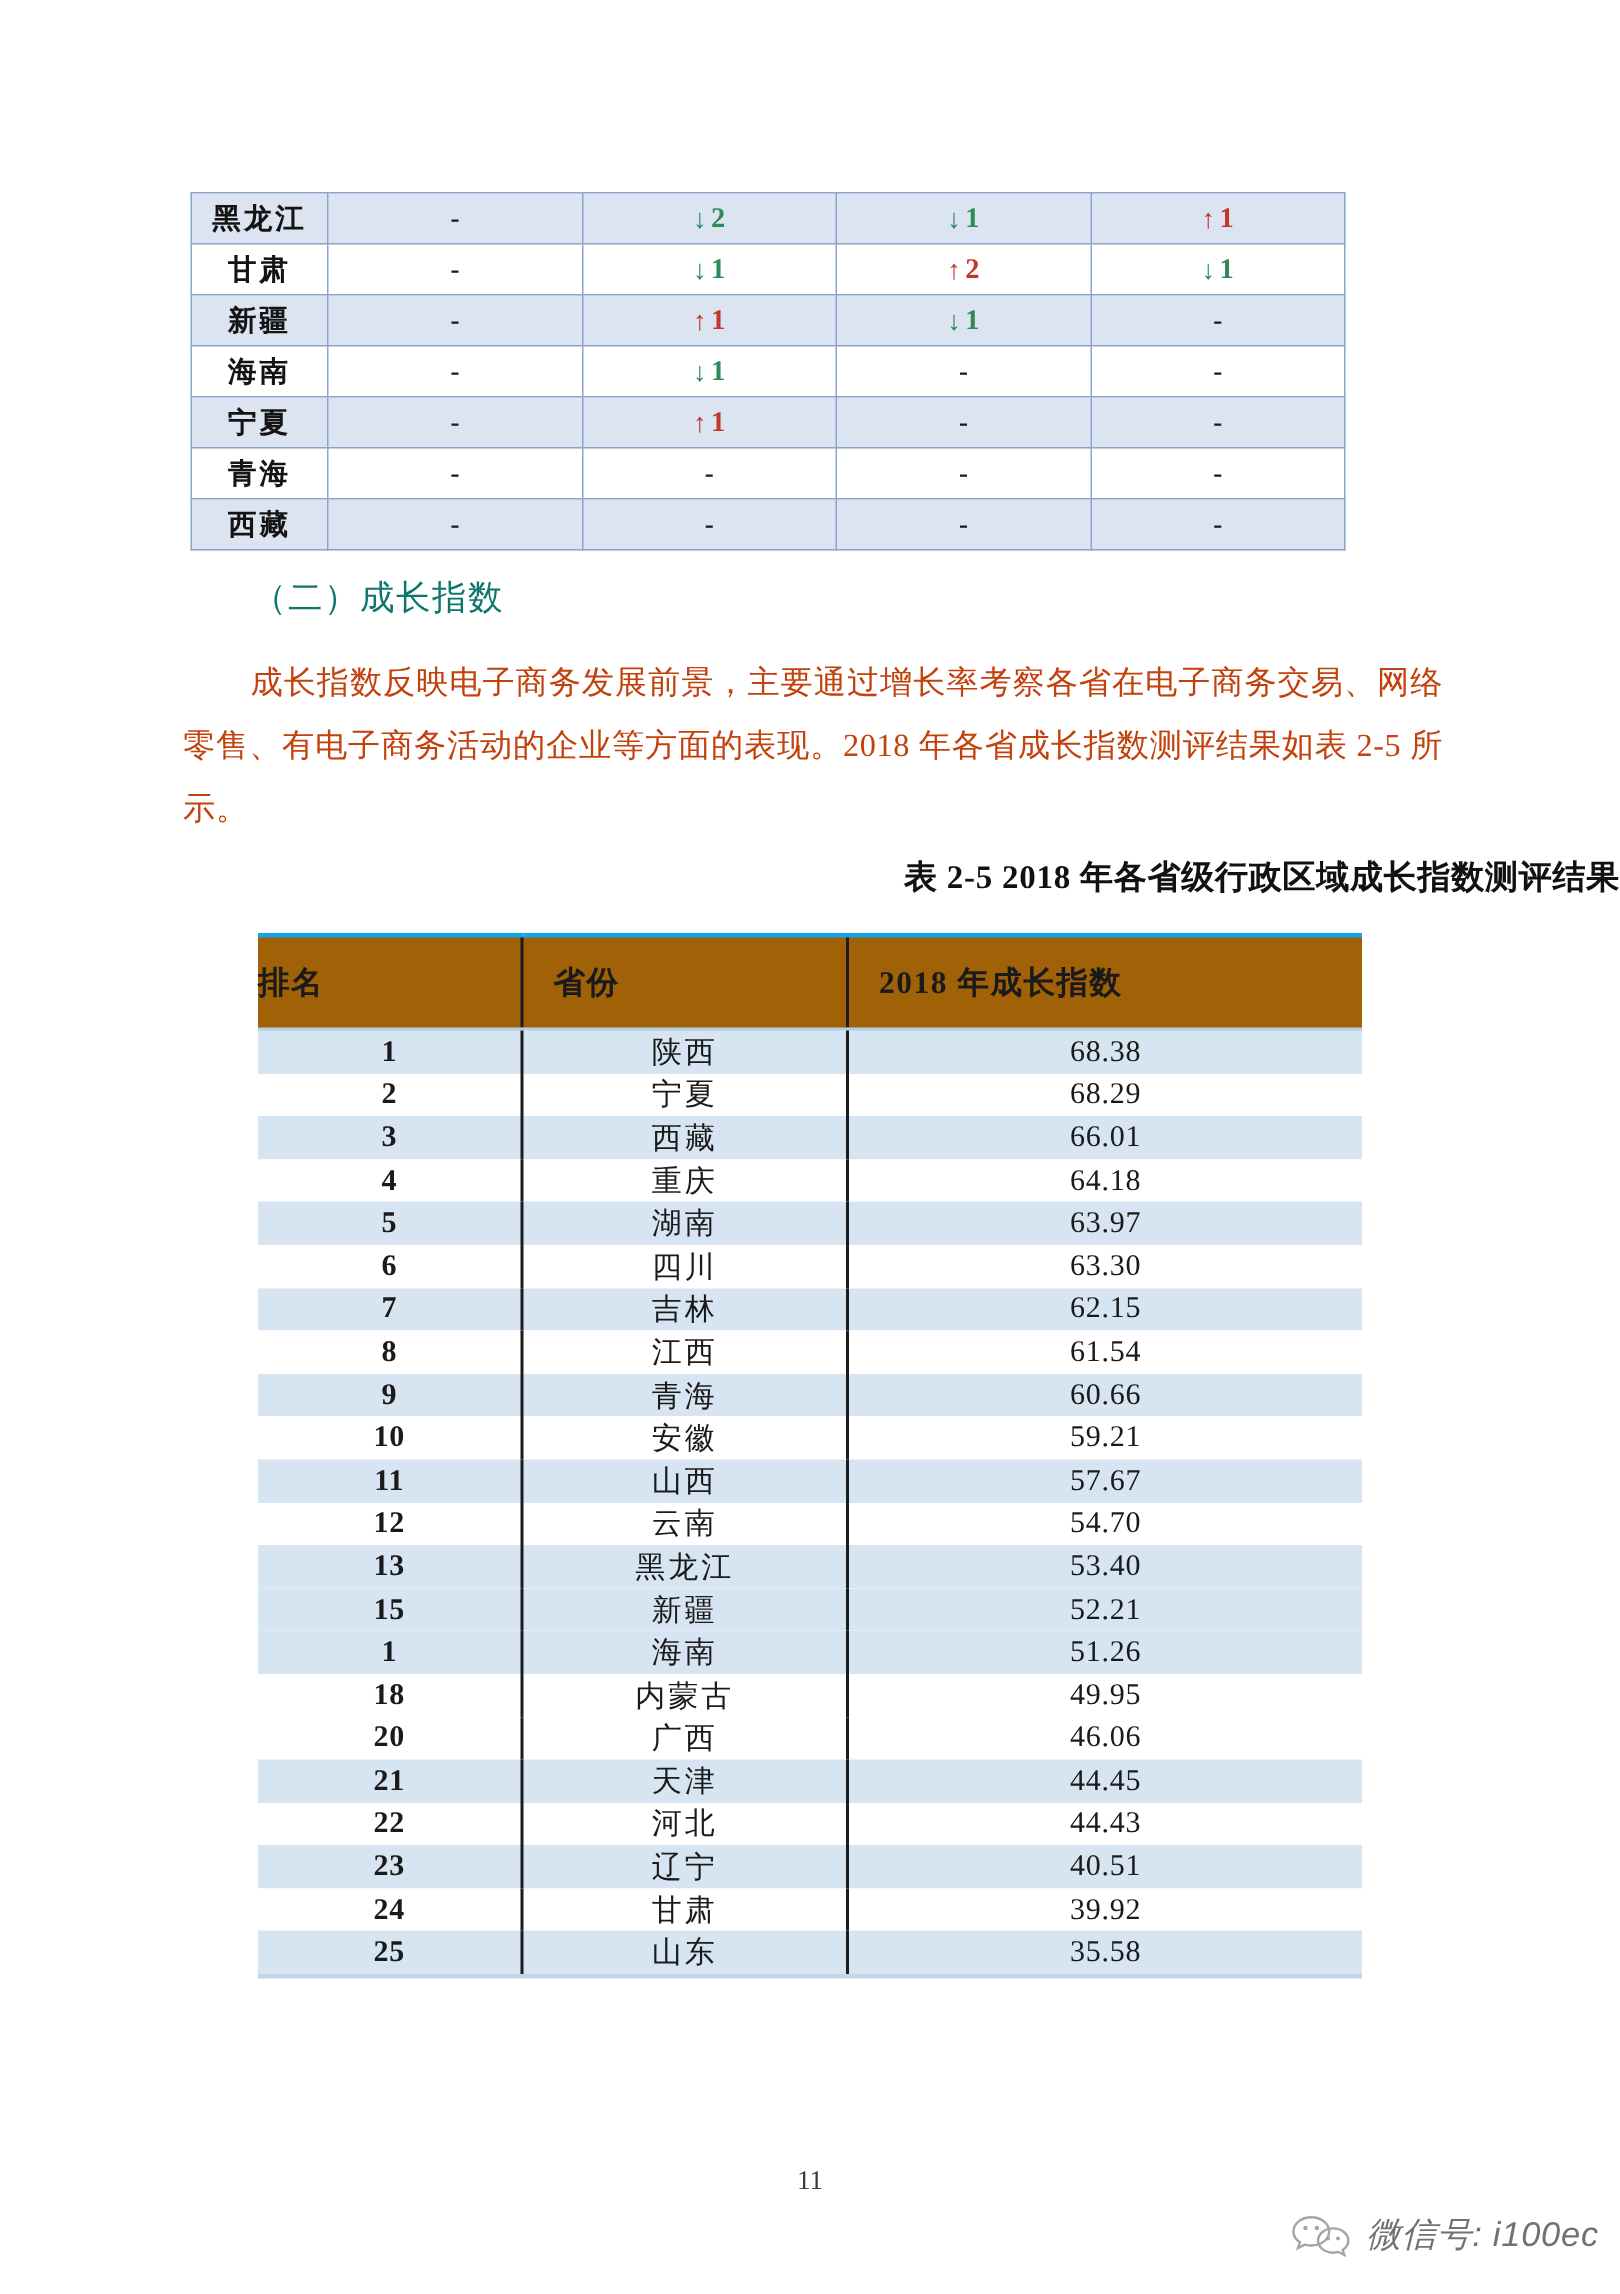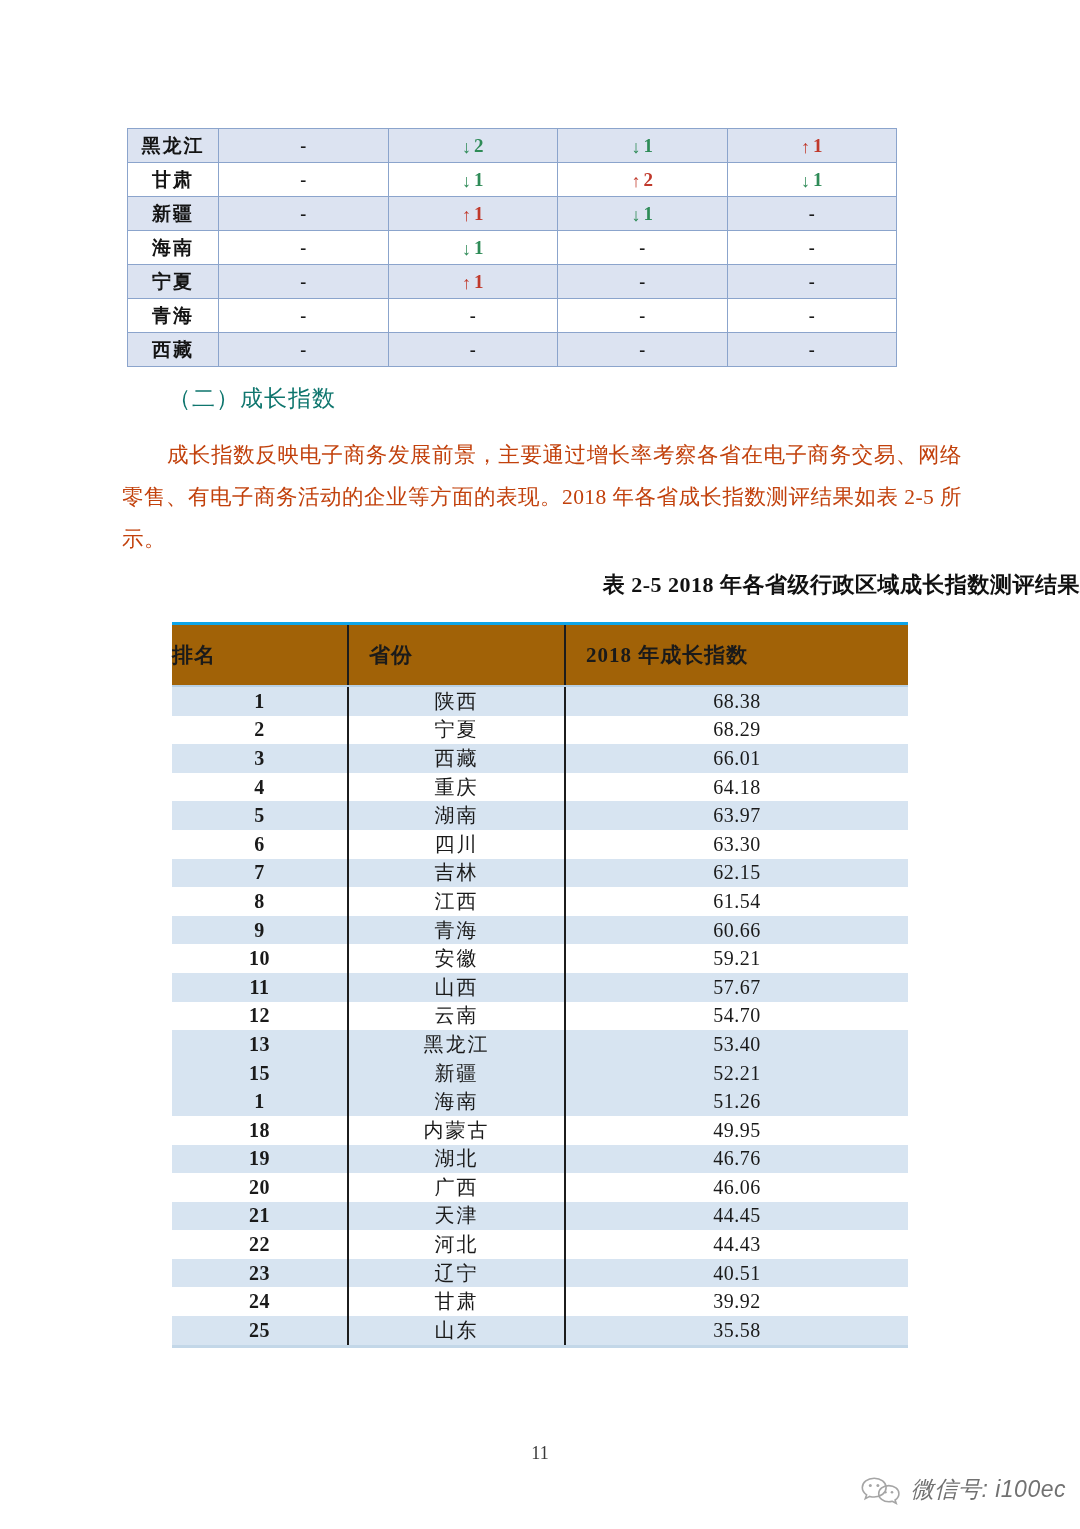--- a/index.html
+++ b/index.html
@@ -331,25 +331,20 @@
         </tr>
         <tr class="shaded">
           <td class="rank">1</td>
           <td class="prov sep-l">海南</td>
           <td class="idx sep-l">51.26</td>
         </tr>
         <tr class="plain">
           <td class="rank">18</td>
           <td class="prov sep-l">内蒙古</td>
           <td class="idx sep-l">49.95</td>
-        </tr>
-        <tr class="shaded">
-          <td class="rank">19</td>
-          <td class="prov sep-l">湖北</td>
-          <td class="idx sep-l">46.76</td>
         </tr>
         <tr class="plain">
           <td class="rank">20</td>
           <td class="prov sep-l">广西</td>
           <td class="idx sep-l">46.06</td>
         </tr>
         <tr class="shaded">
           <td class="rank">21</td>
           <td class="prov sep-l">天津</td>
           <td class="idx sep-l">44.45</td>

